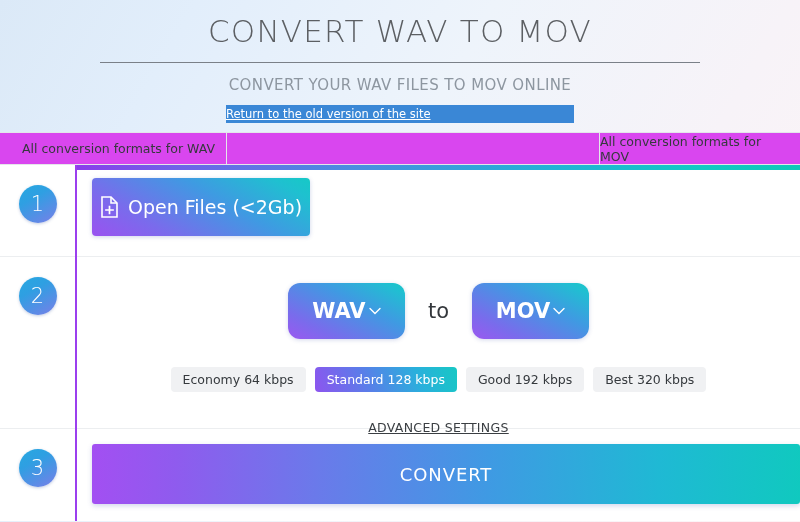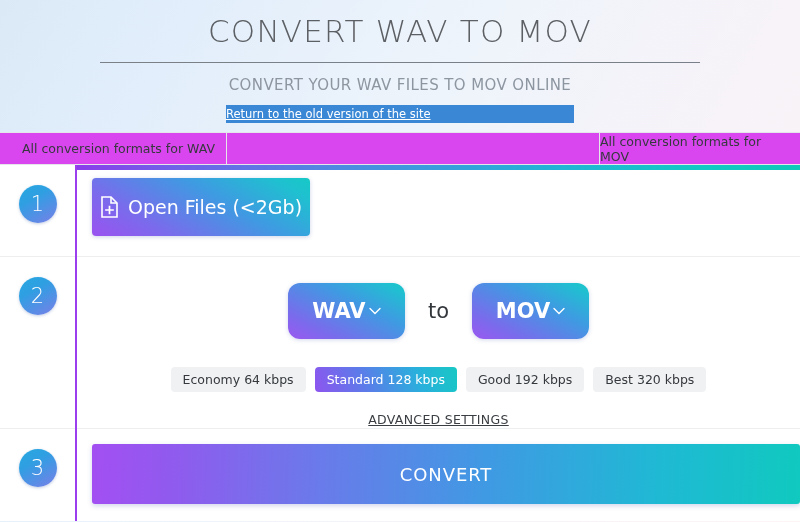--- a/index.html
+++ b/index.html
@@ -262,21 +262,21 @@
     cursor: pointer;
     font-family: "DejaVu Sans", sans-serif;
   }
 
   .quality-btn.selected {
     background: linear-gradient(70deg, #8d55ef 0%, #5b7ce9 35%, #29b0dc 72%, #17c8c4 100%);
     color: #ffffff;
   }
 
   .adv-settings {
-    margin-top: 20px;
+    margin-top: 28px;
     font-size: 12.5px;
     letter-spacing: 0.3px;
     color: #3a3e42;
     text-decoration: underline;
     cursor: pointer;
     font-family: "DejaVu Sans", sans-serif;
   }
 
   
   .row3 { height: 92px; }

